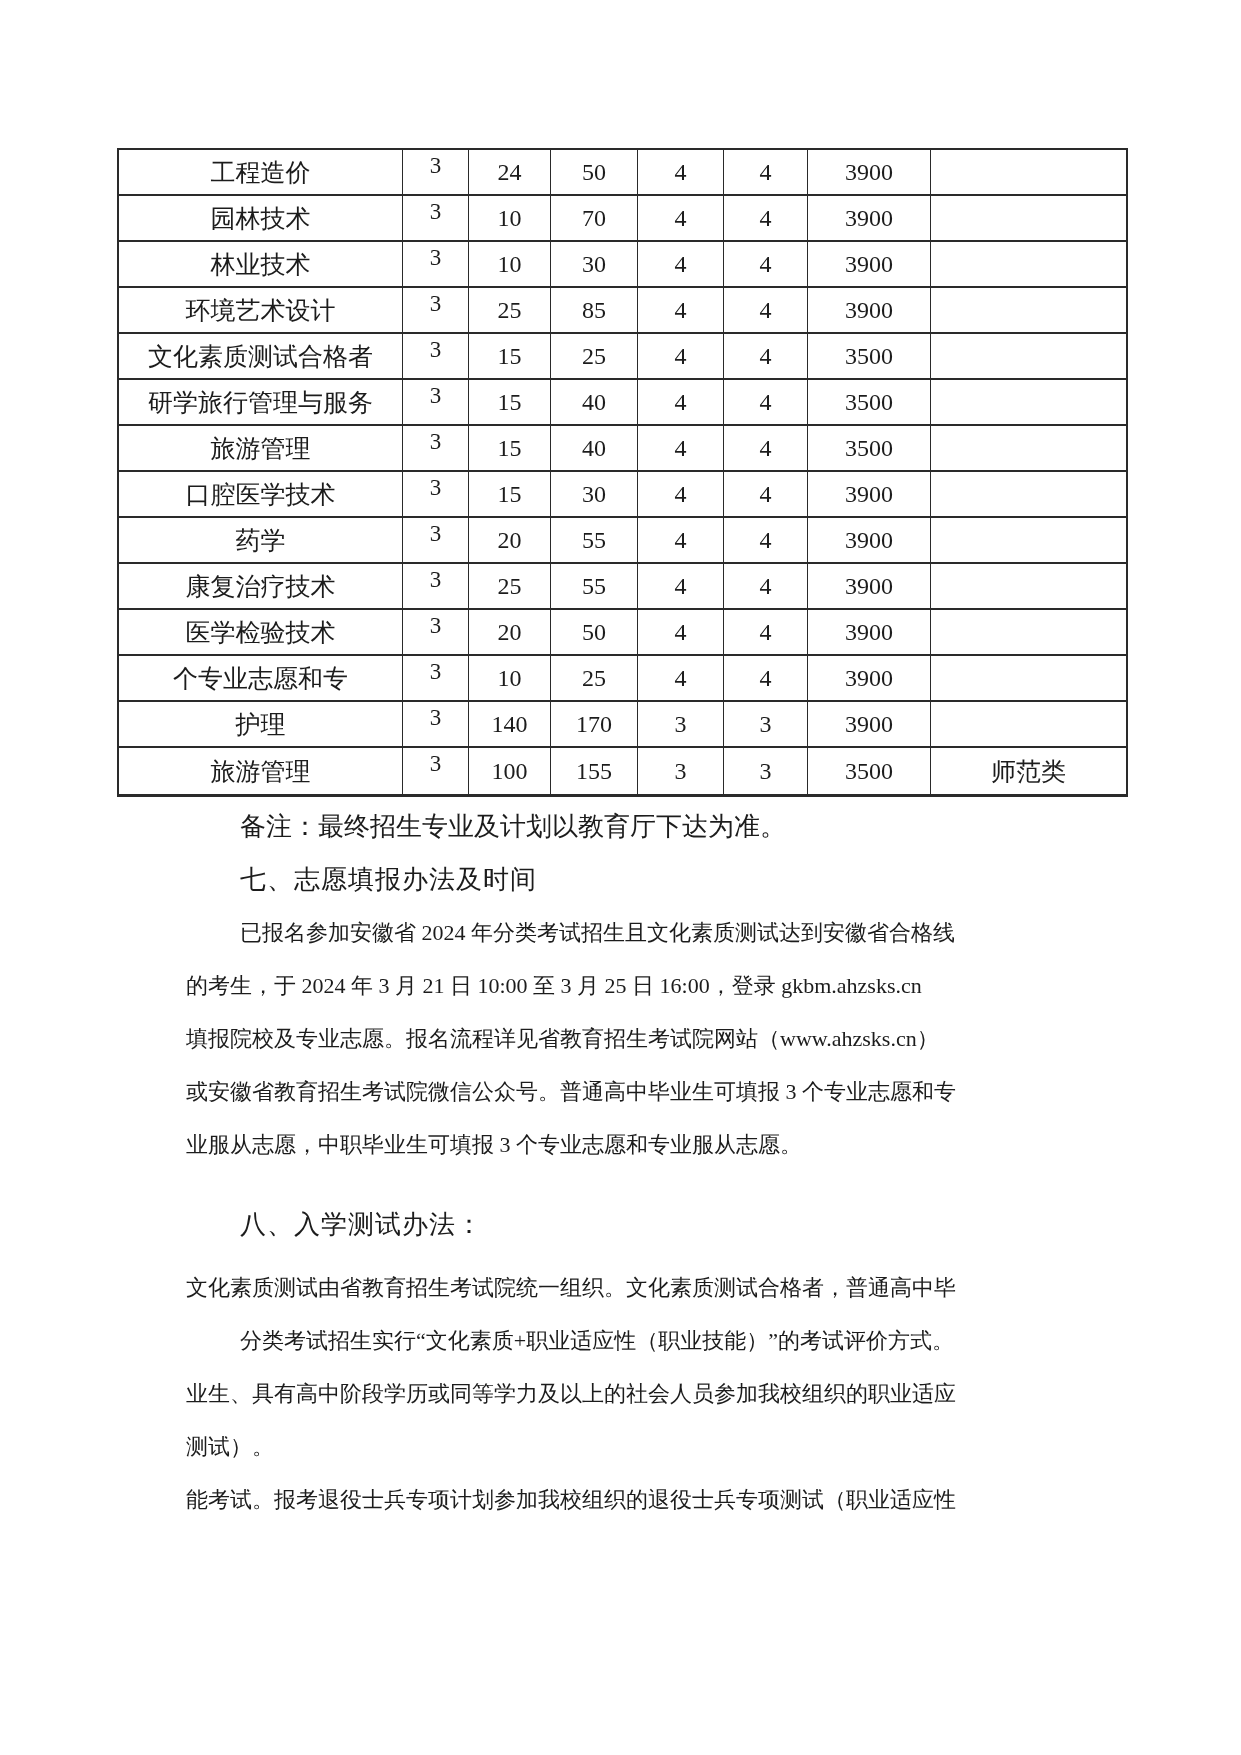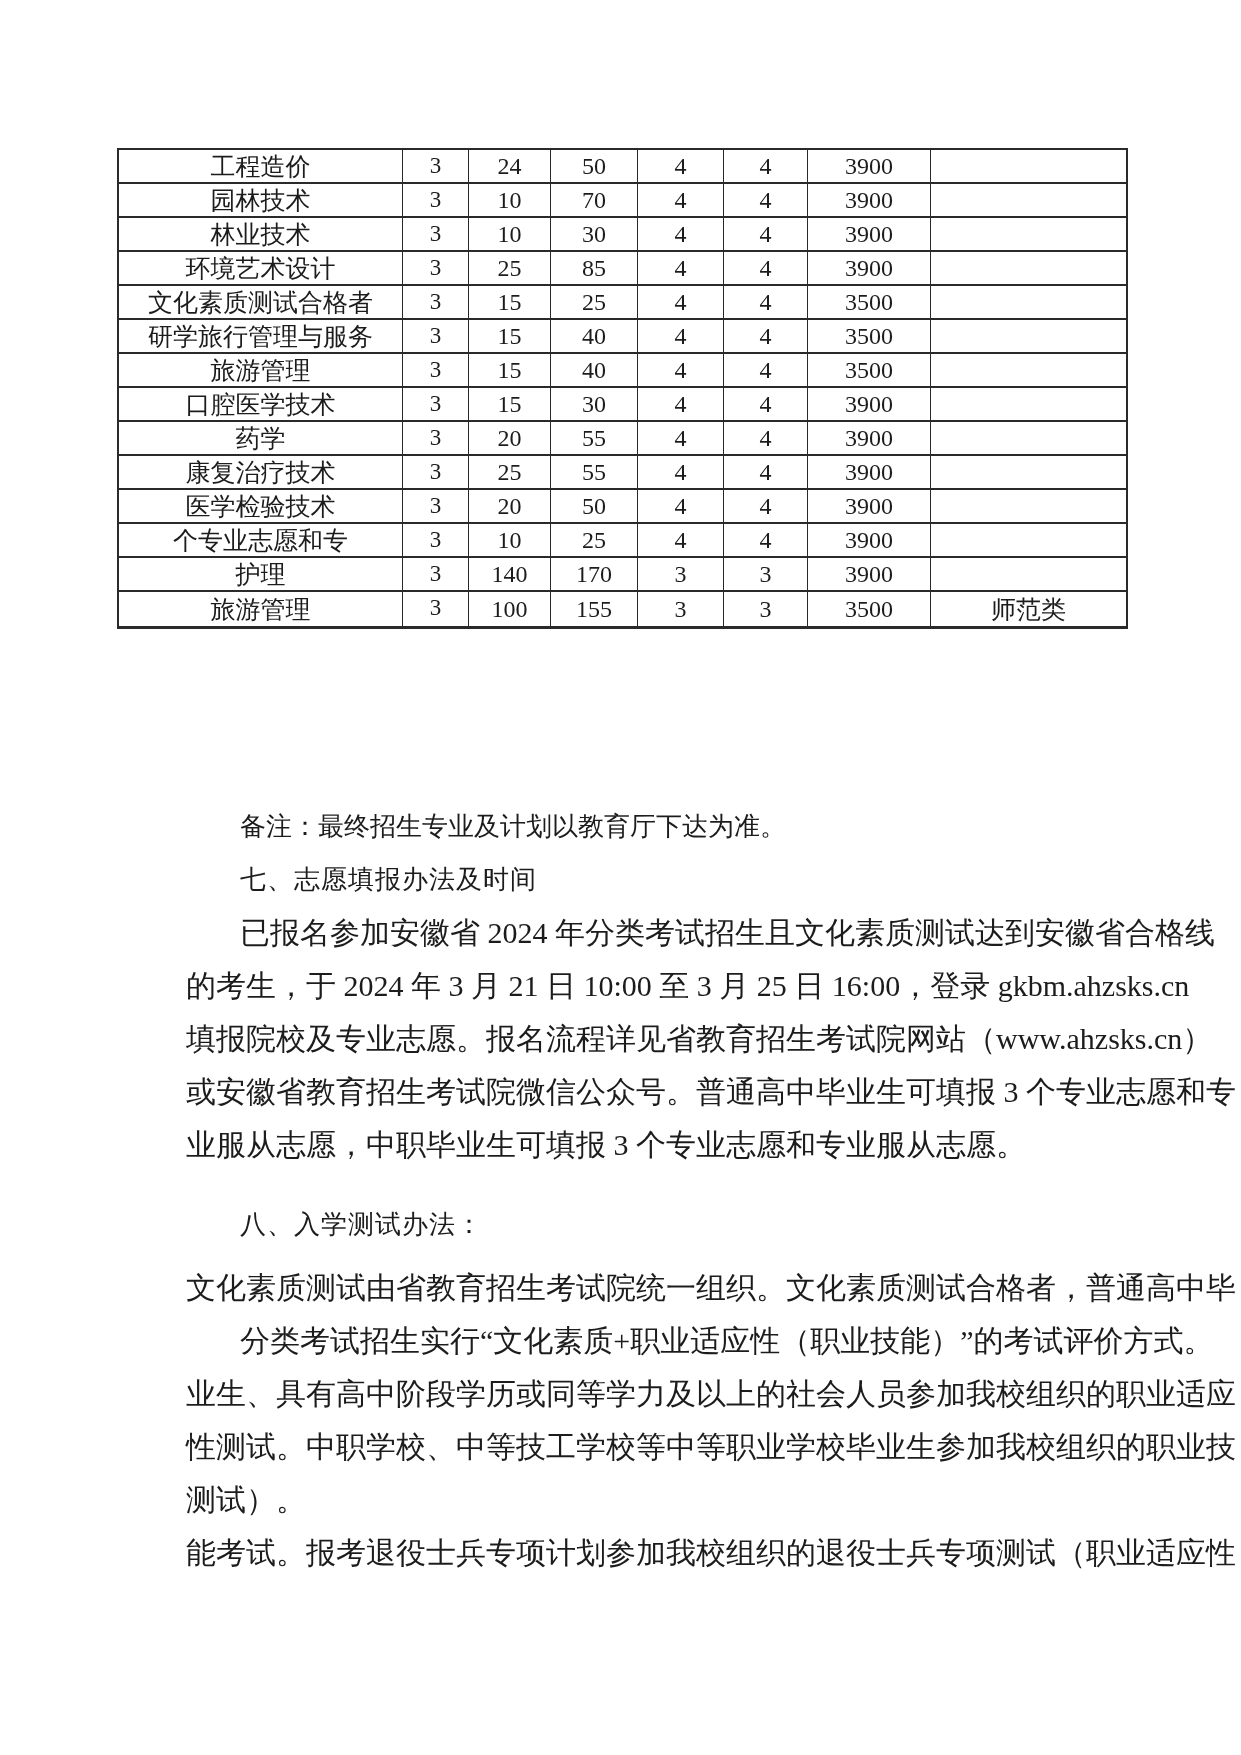--- a/index.html
+++ b/index.html
@@ -19,21 +19,21 @@
     position: absolute;
     left: 117px;
     top: 148px;
     width: 1011px;
     border: 2px solid #2a2a2a;
     border-bottom-width: 3px;
   }
   .t-row {
     display: grid;
     grid-template-columns: 284px 66px 82px 87px 86px 84px 123px auto;
-    height: 34px;
+    height: 46px;
     border-bottom: 2px solid #2a2a2a;
   }
   .t-row:last-child { border-bottom: none; }
   .t-cell {
     display: flex;
     align-items: center;
     justify-content: center;
     border-right: 1.5px solid #2a2a2a;
     font-size: 25px;
     line-height: 1;
@@ -42,21 +42,21 @@
   }
   .t-cell:last-child { border-right: none; }
   .t-cell.num { font-size: 24px; }
   .t-cell.c2 { align-items: flex-start; padding-top: 4px; font-size: 23px; }
 
   
   .textcol { position: absolute; left: 186px; width: 942px; }
   .pline {
     height: 53px;
     line-height: 53px;
-    font-size: 30px;
+    font-size: 22px;
     white-space: nowrap;
   }
   .pline.indent { padding-left: 54px; }
   .note-line {
     position: absolute;
     left: 186px;
     top: 800px;
     height: 53px;
     line-height: 53px;
     font-size: 26px;
@@ -239,18 +239,17 @@
       <div class="pline">或安徽省教育招生考试院微信公众号。普通高中毕业生可填报 3 个专业志愿和专</div>
       <div class="pline">业服从志愿，中职毕业生可填报 3 个专业志愿和专业服从志愿。</div>
     </div>
 
   <div class="sec-heading h8">八、入学测试办法：</div>
 
   <div class="textcol para8">
       <div class="pline">文化素质测试由省教育招生考试院统一组织。文化素质测试合格者，普通高中毕</div>
       <div class="pline indent">分类考试招生实行“文化素质+职业适应性（职业技能）”的考试评价方式。</div>
       <div class="pline">业生、具有高中阶段学历或同等学力及以上的社会人员参加我校组织的职业适应</div>
-      <div class="pline">性测试。中职学校、中等技工学校等中等职业学校毕业生参加我校组织的职业技</div>
       <div class="pline">测试）。</div>
       <div class="pline">能考试。报考退役士兵专项计划参加我校组织的退役士兵专项测试（职业适应性</div>
     </div>
 
 </div>
 
 </body></html>

